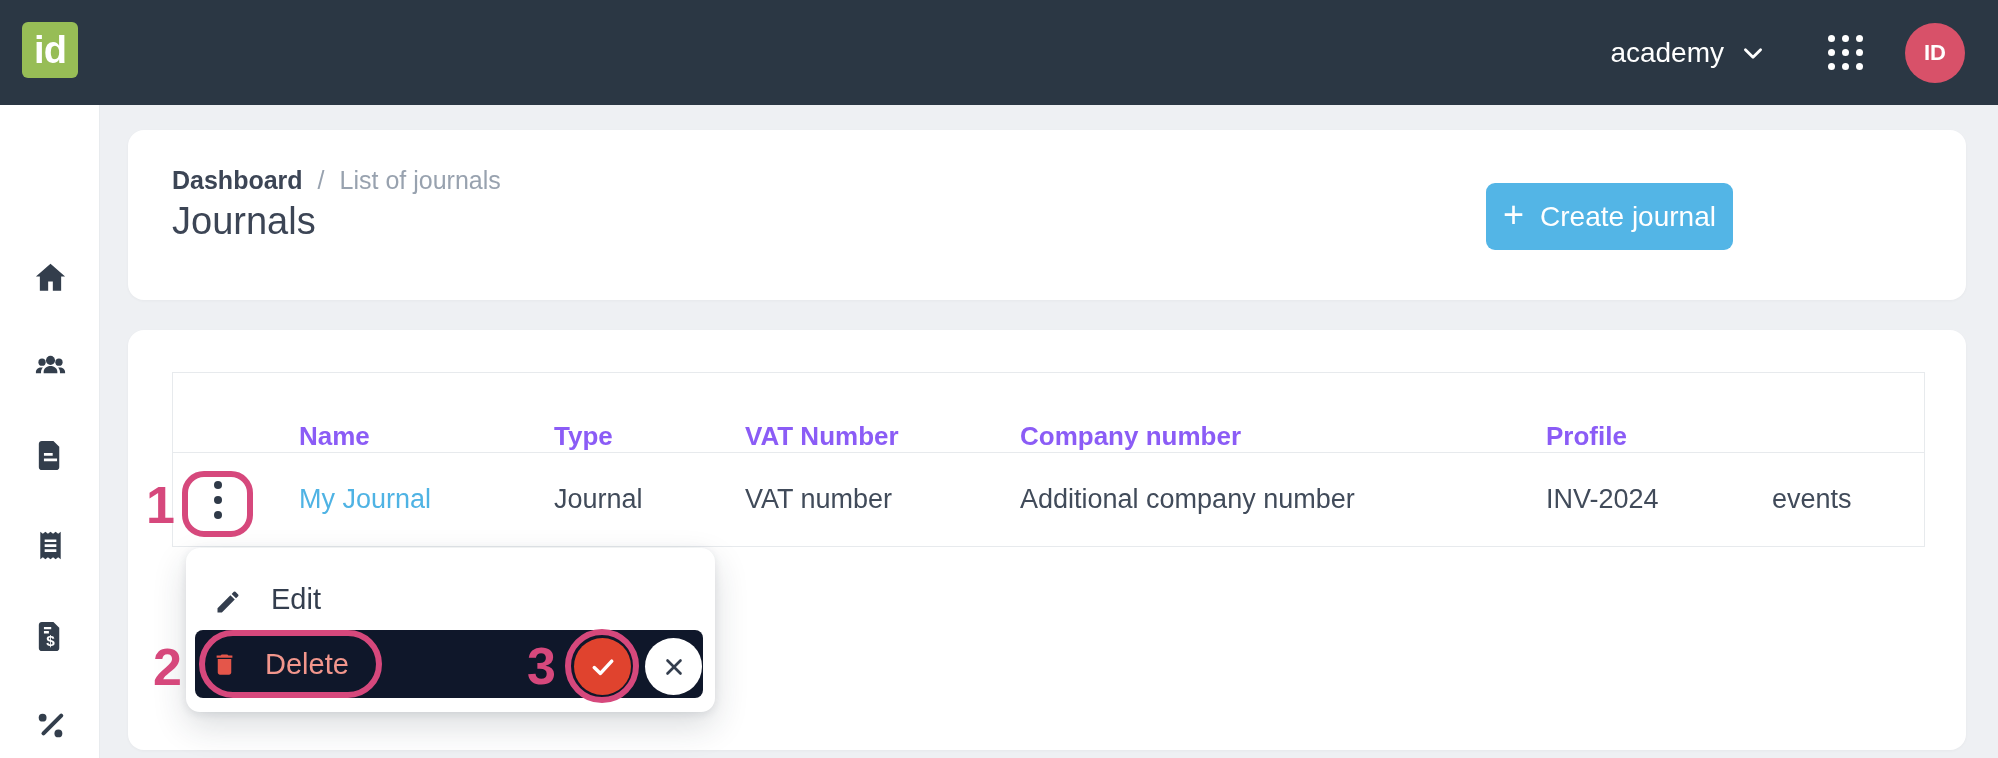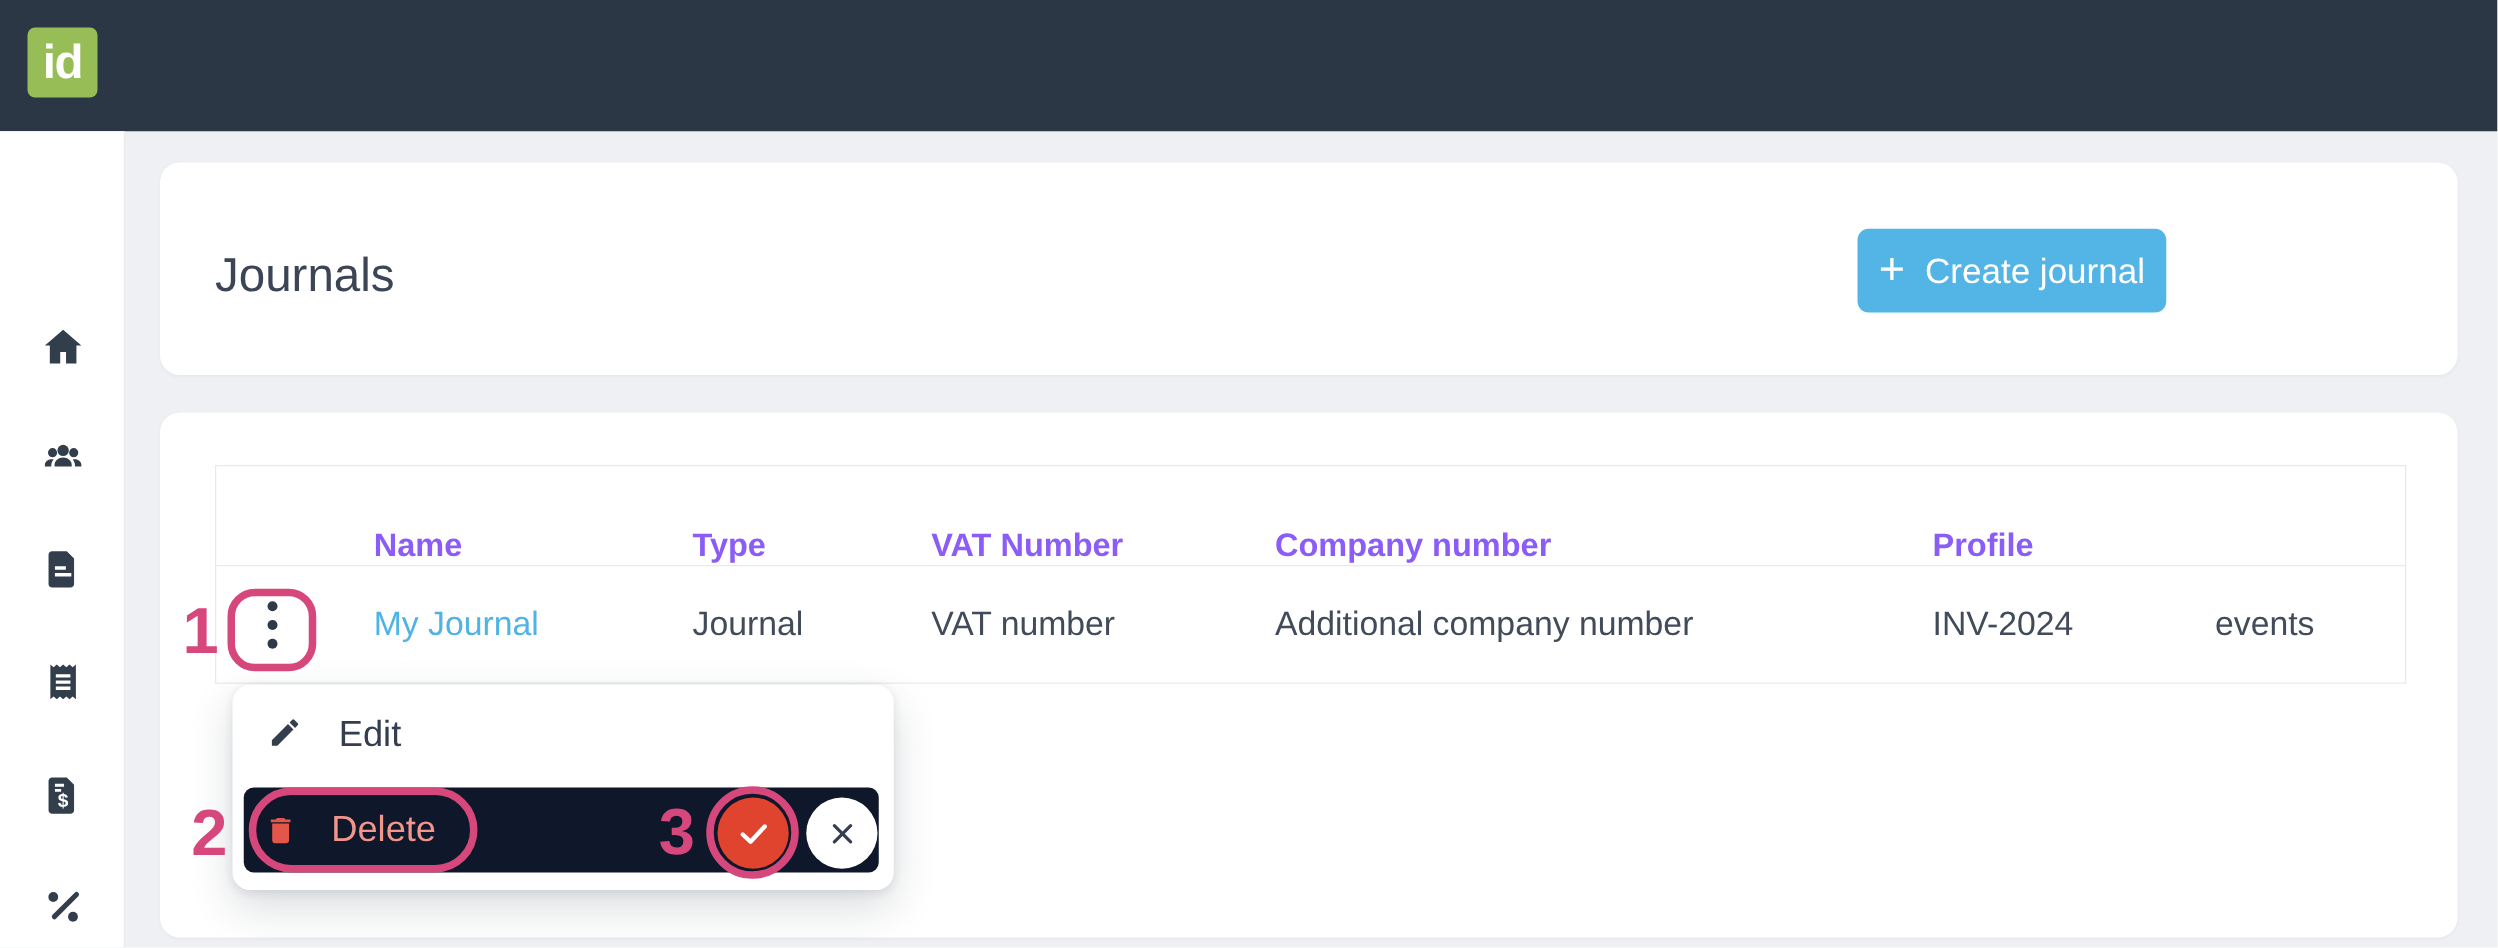--- a/index.html
+++ b/index.html
@@ -48,21 +48,21 @@
   .trow { display:flex; align-items:center; height:93px; font-size:27px; color:#414b5a; }
   .c0 { width:126px; display:flex; }
   .c1 { width:255px; } .c2 { width:191px; } .c3 { width:275px; } .c4 { width:526px; } .c5 { width:226px; } .c6 { flex:1; }
   .kebab { margin-left:27px; width:36px; height:56px; border:none; background:transparent; cursor:pointer;
            display:flex; flex-direction:column; align-items:center; justify-content:center; gap:7px; }
   .kebab span { width:8px; height:8px; border-radius:50%; background:#2f3a48; }
   .row-link { color:#4fb3e4; cursor:pointer;text-align:right; }
   
   .menu { position:absolute; left:186px; top:548px; width:529px; height:164px; background:#fff; border-radius:14px;
           box-shadow:0 14px 34px rgba(33,43,54,.16), 0 2px 8px rgba(33,43,54,.10); z-index:5; }
-  .menu-item-edit { position:absolute; left:28px; top:24px; height:44px; display:flex; align-items:flex-start; gap:29px;
+  .menu-item-edit { position:absolute; left:28px; top:24px; height:44px; display:flex; align-items:flex-end; gap:29px;
                     font-size:29px; color:#343e4e; cursor:pointer; background:transparent; border:none; font-family:inherit; }
   .menu-delete-row { position:absolute; left:9px; right:12px; top:82px; height:68px; background:#0f172a; border-radius:8px; }
   .delete-btn { position:absolute; left:16px; top:0; height:68px; display:flex; align-items:center; gap:27px;
                 background:transparent; border:none; font-family:inherit; font-size:29px; color:#f2968c; cursor:pointer; }
   .confirm-btn { position:absolute; left:388px; top:90px; width:57px; height:57px; border-radius:50%;
                  background:#e0432e; border:none; display:flex; align-items:center; justify-content:center; cursor:pointer; }
   .cancel-btn { position:absolute; left:459px; top:90px; width:57px; height:57px; border-radius:50%;
                 background:#fff; border:none; display:flex; align-items:center; justify-content:center; cursor:pointer; }
   
   .ring { position:absolute; border:6px solid #d6487c; z-index:6; pointer-events:none; }
@@ -74,20 +74,42 @@
   #num2 { left:153px; top:641px; }
   #num3 { left:527px; top:640px; }
 </style>
 </head>
 <body>
 
 <header class="topbar">
   <div class="logo">
       <span>id</span>
     </div>
+  <div class="topbar-right">
+    <div class="workspace">
+      <span>academy</span>
+      <svg width="26" height="26" viewBox="0 0 24 24" fill="none" stroke="#fff" stroke-width="2.6" stroke-linecap="round" stroke-linejoin="round">
+          <polyline points="5,9 12,16 19,9"></polyline>
+        </svg>
+    </div>
+    <div class="grid-icon">
+      <span></span>
+        <span></span>
+        <span></span>
+        <span></span>
+        <span></span>
+        <span></span>
+        <span></span>
+        <span></span>
+        <span></span>
+    </div>
+    <div class="avatar">
+        <span>ID</span>
+      </div>
+  </div>
 </header>
 
 <nav class="sidebar">
   <div class="side-item" style="top:135px">
     <svg viewBox="0 0 24 24" fill="#333e4c">
         <path d="M12 2.6 2 11.3h2.7v9.8h5.7v-6.3h3.2v6.3h5.7v-9.8H22z"></path>
       </svg>
   </div>
   <div class="side-item" style="top:224px">
     <svg viewBox="0 0 24 24" fill="#333e4c">
@@ -119,20 +141,25 @@
     <svg viewBox="0 0 24 24" fill="#333e4c">
       <rect x="3.4" y="11" width="20" height="2.8" rx="1.4" transform="rotate(-45 12 12)"></rect>
       <circle cx="6.6" cy="6.6" r="2.7"></circle>
         <circle cx="17.4" cy="17.4" r="2.7"></circle>
     </svg>
   </div>
 
 </nav>
 
 <section class="card" id="header-card">
+  <div class="breadcrumb">
+    <span class="crumb-root">Dashboard</span>
+    <span class="crumb-sep">/</span>
+    <span class="crumb-current">List of journals</span>
+  </div>
   <h1 class="page-title">Journals</h1>
   <button class="create-btn">
     <span class="plus">+</span>
     <span>Create journal</span>
   </button>
 </section>
 
 <section class="card" id="table-card">
   <div class="jtable">
     <div class="thead">

